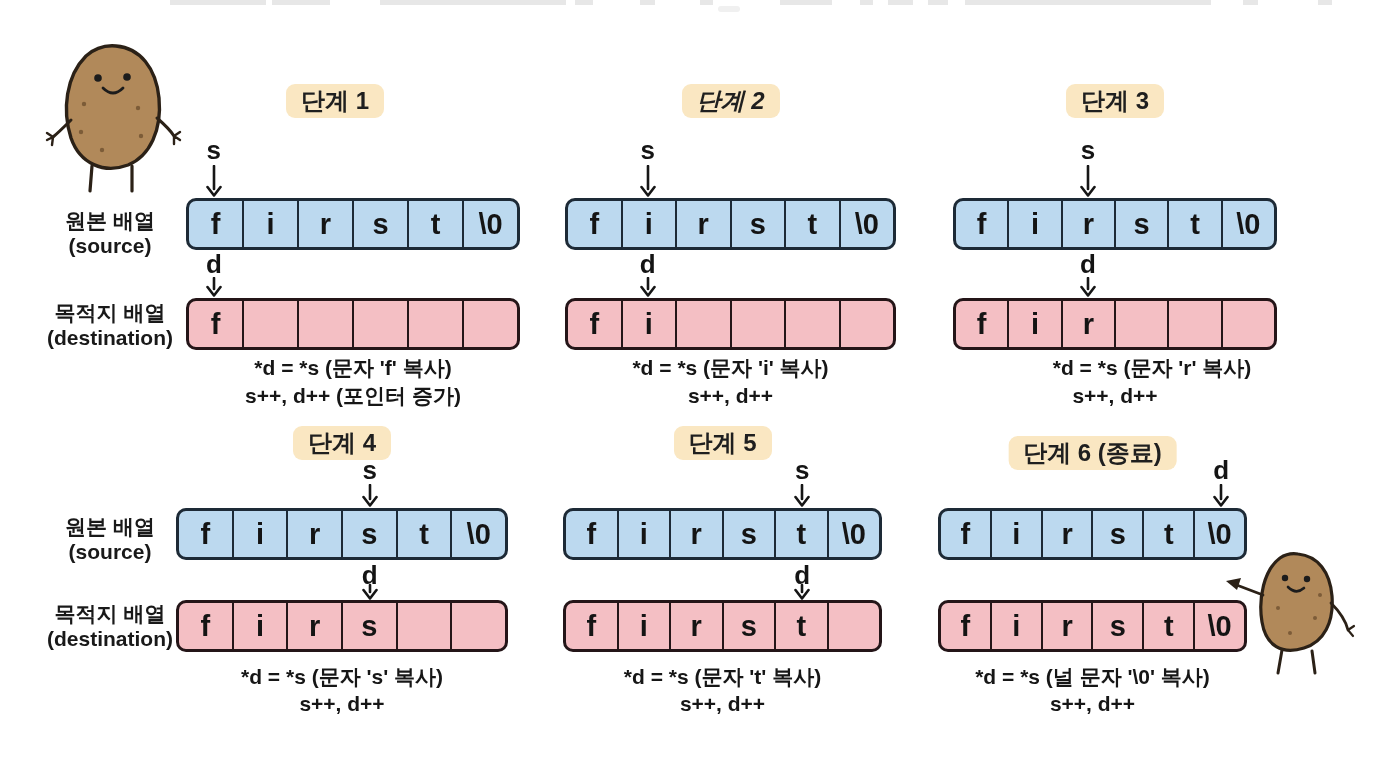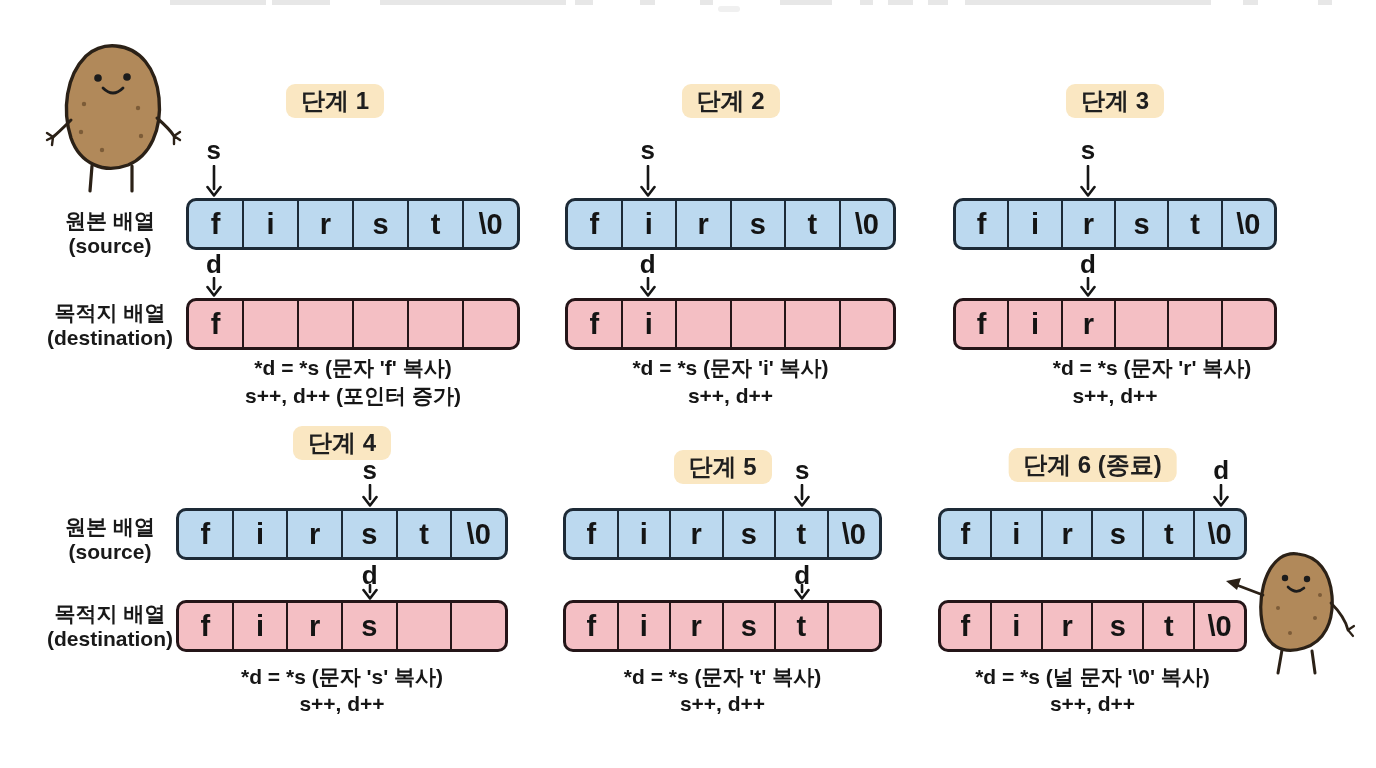--- a/index.html
+++ b/index.html
@@ -143,21 +143,21 @@
       <div class="array dest" style="left: 186px; top: 298px; width: 334px; height: 52px;">
         <div class="cell">f</div>
         <div class="cell"></div>
         <div class="cell"></div>
         <div class="cell"></div>
         <div class="cell"></div>
         <div class="cell"></div>
       </div>
       <div class="caption" style="left: 353px; top: 355px;">*d = *s (문자 'f' 복사)</div>
       <div class="caption" style="left: 353px; top: 383px;">s++, d++ (포인터 증가)</div>
-      <div class="badge" style="left: 730.5px; top: 84px;">단계 2</div>
+      <div class="badge" style="left: 730.5px; top: 84px; font-style: italic;">단계 2</div>
       <div class="pointer-label" style="left: 647.75px; top: 137px;">s</div>
       <div class="arrow" style="left: 647.75px; top: 165px;"><svg width="22" height="32" viewBox="0 0 22 32">
     <line x1="11" y1="1" x2="11" y2="24" stroke="var(--ink)" stroke-width="2.6" stroke-linecap="round"></line>
     <polyline points="4.5,22 11,30.5 17.5,22" fill="none" stroke="var(--ink)" stroke-width="2.6" stroke-linecap="round" stroke-linejoin="round"></polyline>
   </svg></div>
       <div class="array source" style="left: 565px; top: 198px; width: 331px; height: 52px;">
         <div class="cell">f</div>
         <div class="cell">i</div>
         <div class="cell">r</div>
         <div class="cell">s</div>
@@ -230,21 +230,21 @@
       <div class="array dest" style="left: 176px; top: 600px; width: 332px; height: 52px;">
         <div class="cell">f</div>
         <div class="cell">i</div>
         <div class="cell">r</div>
         <div class="cell">s</div>
         <div class="cell"></div>
         <div class="cell"></div>
       </div>
       <div class="caption" style="left: 342px; top: 664px;">*d = *s (문자 's' 복사)</div>
       <div class="caption" style="left: 342px; top: 691px;">s++, d++</div>
-      <div class="badge" style="left: 722.5px; top: 426px; margin-top: 24px;">단계 5</div>
+      <div class="badge" style="left: 722.5px; top: 426px;">단계 5</div>
       <div class="pointer-label" style="left: 802.25px; top: 457px;">s</div>
       <div class="arrow" style="left: 802.25px; top: 484px;"><svg width="22" height="23" viewBox="0 0 22 23">
     <line x1="11" y1="1" x2="11" y2="15" stroke="var(--ink)" stroke-width="2.6" stroke-linecap="round"></line>
     <polyline points="4.5,13 11,21.5 17.5,13" fill="none" stroke="var(--ink)" stroke-width="2.6" stroke-linecap="round" stroke-linejoin="round"></polyline>
   </svg></div>
       <div class="array source" style="left: 563px; top: 508px; width: 319px; height: 52px;">
         <div class="cell">f</div>
         <div class="cell">i</div>
         <div class="cell">r</div>
         <div class="cell">s</div>
@@ -259,21 +259,21 @@
       <div class="array dest" style="left: 563px; top: 600px; width: 319px; height: 52px;">
         <div class="cell">f</div>
         <div class="cell">i</div>
         <div class="cell">r</div>
         <div class="cell">s</div>
         <div class="cell">t</div>
         <div class="cell"></div>
       </div>
       <div class="caption" style="left: 722.5px; top: 664px;">*d = *s (문자 't' 복사)</div>
       <div class="caption" style="left: 722.5px; top: 691px;">s++, d++</div>
-      <div class="badge" style="left: 1092.5px; top: 448px;">단계 6 (종료)</div>
+      <div class="badge" style="left: 1092.5px; top: 436px;">단계 6 (종료)</div>
       <div class="pointer-label" style="left: 1221.25px; top: 457px;">d</div>
       <div class="arrow" style="left: 1221.25px; top: 484px;"><svg width="22" height="23" viewBox="0 0 22 23">
     <line x1="11" y1="1" x2="11" y2="15" stroke="var(--ink)" stroke-width="2.6" stroke-linecap="round"></line>
     <polyline points="4.5,13 11,21.5 17.5,13" fill="none" stroke="var(--ink)" stroke-width="2.6" stroke-linecap="round" stroke-linejoin="round"></polyline>
   </svg></div>
       <div class="array source" style="left: 938px; top: 508px; width: 309px; height: 52px;">
         <div class="cell">f</div>
         <div class="cell">i</div>
         <div class="cell">r</div>
         <div class="cell">s</div>

